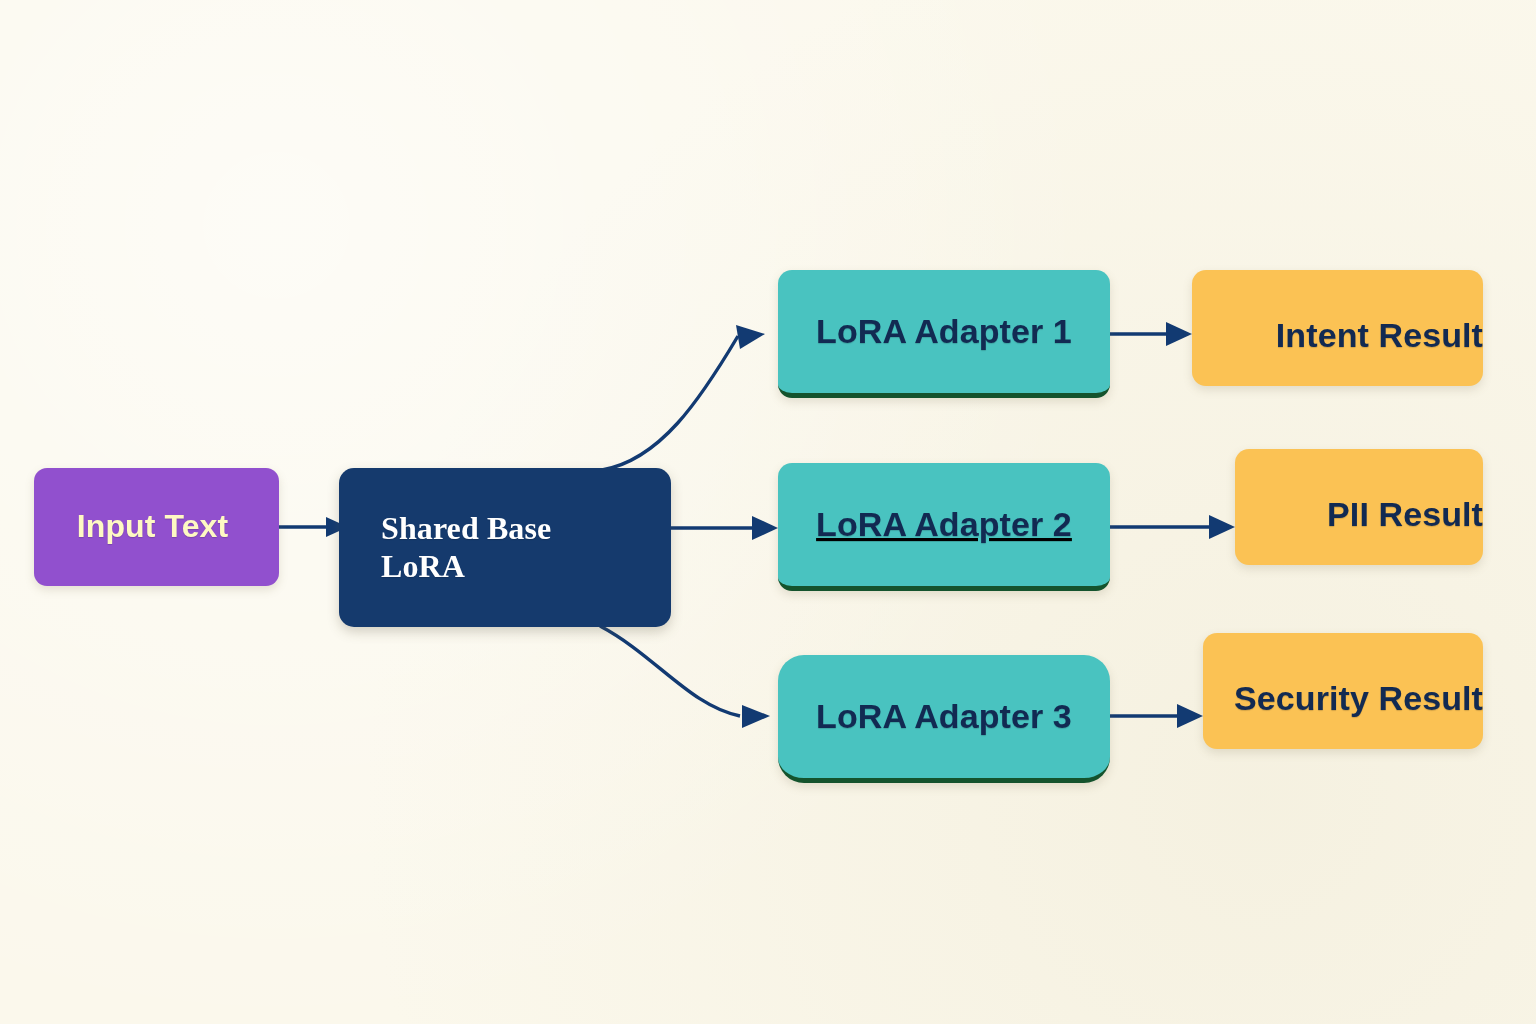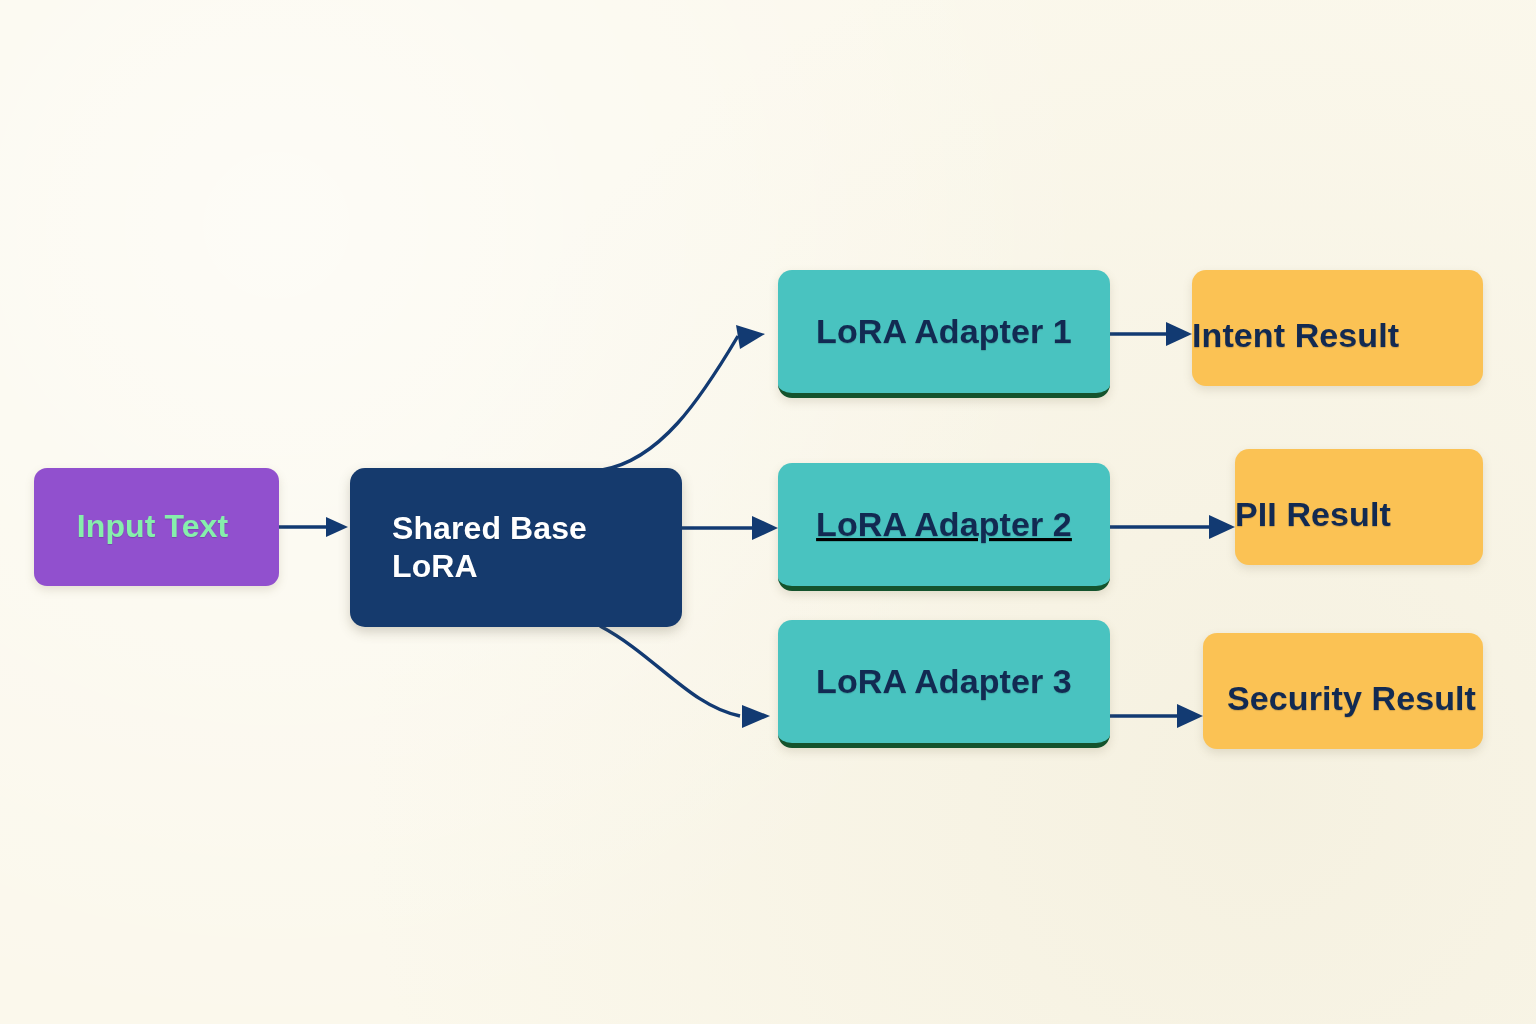--- a/index.html
+++ b/index.html
@@ -48,35 +48,36 @@
   
   .node-input {
     left: 34px;
     top: 468px;
     width: 245px;
     height: 118px;
     background: #9150ce;
     border-radius: 13px;
   }
   .node-input .label {
-    color: #86efac;
+    color: #fef9c3;
     font-size: 32px;
     text-align: center;
     padding-right: 8px;
   }
 
   
   .node-base {
-    left: 350px;
+    left: 339px;
     top: 468px;
     width: 332px;
     height: 159px;
     background: #153a6d;
     border-radius: 15px;
     box-shadow: 0 5px 12px rgba(90,85,60,0.25);
+    font-family: Liberation Serif, serif;
   }
   .node-base .label {
     color: #ffffff;
     font-size: 32px;
     text-align: left;
     padding: 0 20px 0 42px;
   }
 
   
   .node-adapter {
@@ -87,32 +88,32 @@
     border-bottom: 5px solid #14532d;
     border-radius: 14px;
   }
   .node-adapter .label {
     color: #122a52;
     font-size: 34px;
     text-align: center;
   }
   .adapter-1 { top: 270px; }
   .adapter-2 { top: 463px; text-decoration: underline; }
-  .adapter-3 { top: 620px; }
+  .adapter-3 { top: 655px; border-radius: 26px; }
 
   
   .node-result {
     height: 116px;
     background: #fbc254;
     border-radius: 14px;
   }
   .node-result .label {
     color: #122a52;
     font-size: 34px;
-    text-align: left;
+    text-align: right;
     margin-top: 14px;
   }
   .result-1 { left: 1192px; top: 270px; width: 291px; }
   .result-2 { left: 1235px; top: 449px; width: 248px; }
   .result-3 { left: 1203px; top: 633px; width: 280px; padding-left: 24px; }
 
   
   #edges {
     position: absolute;
     left: 0;

